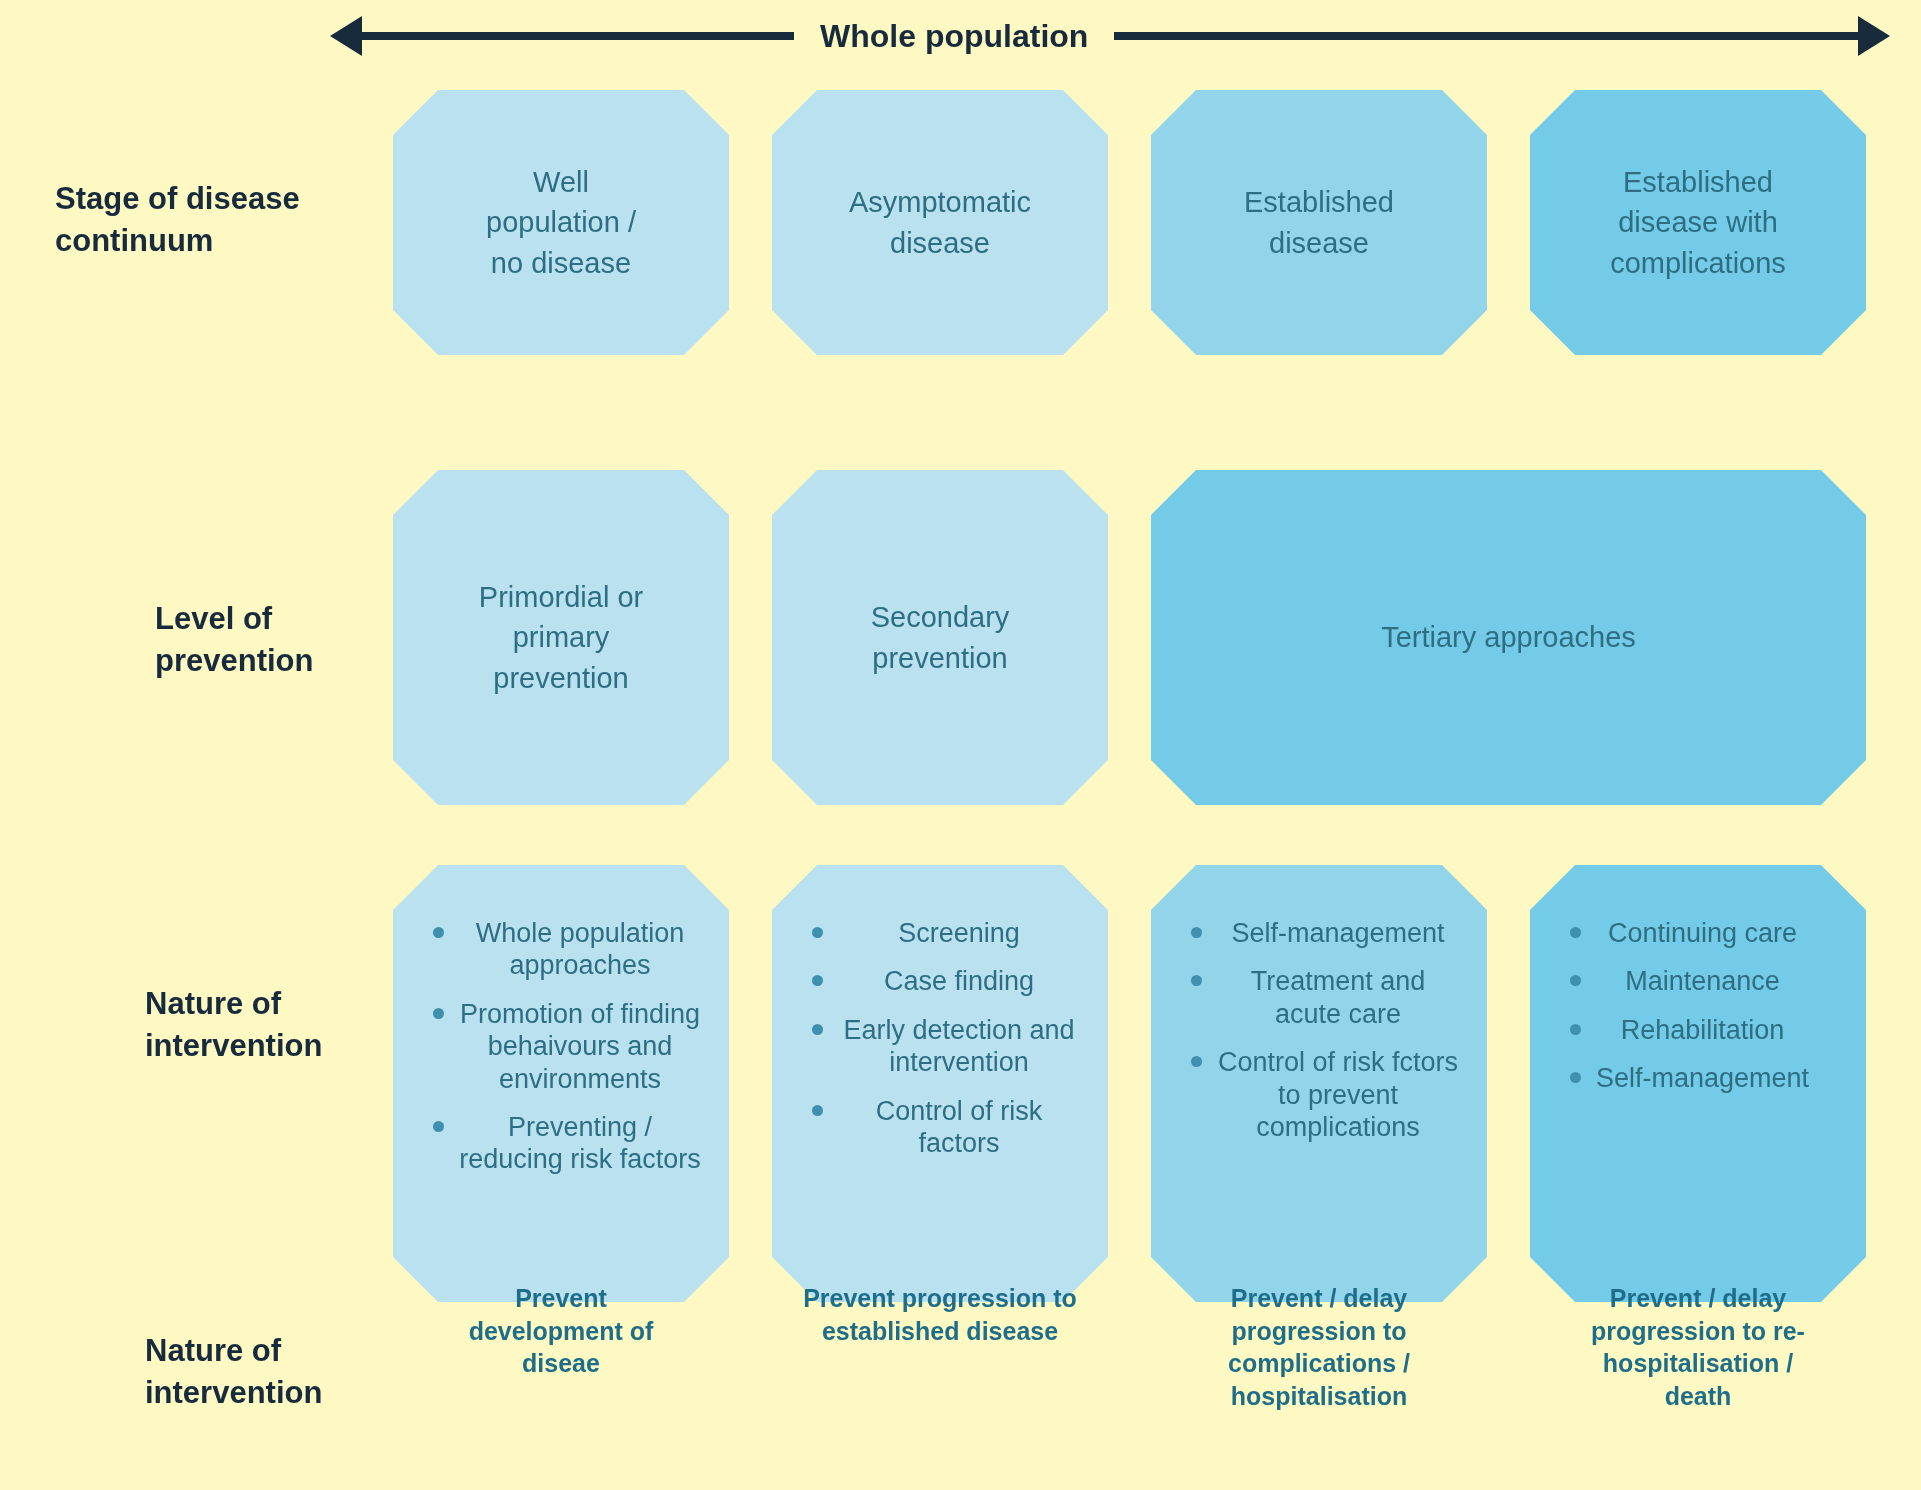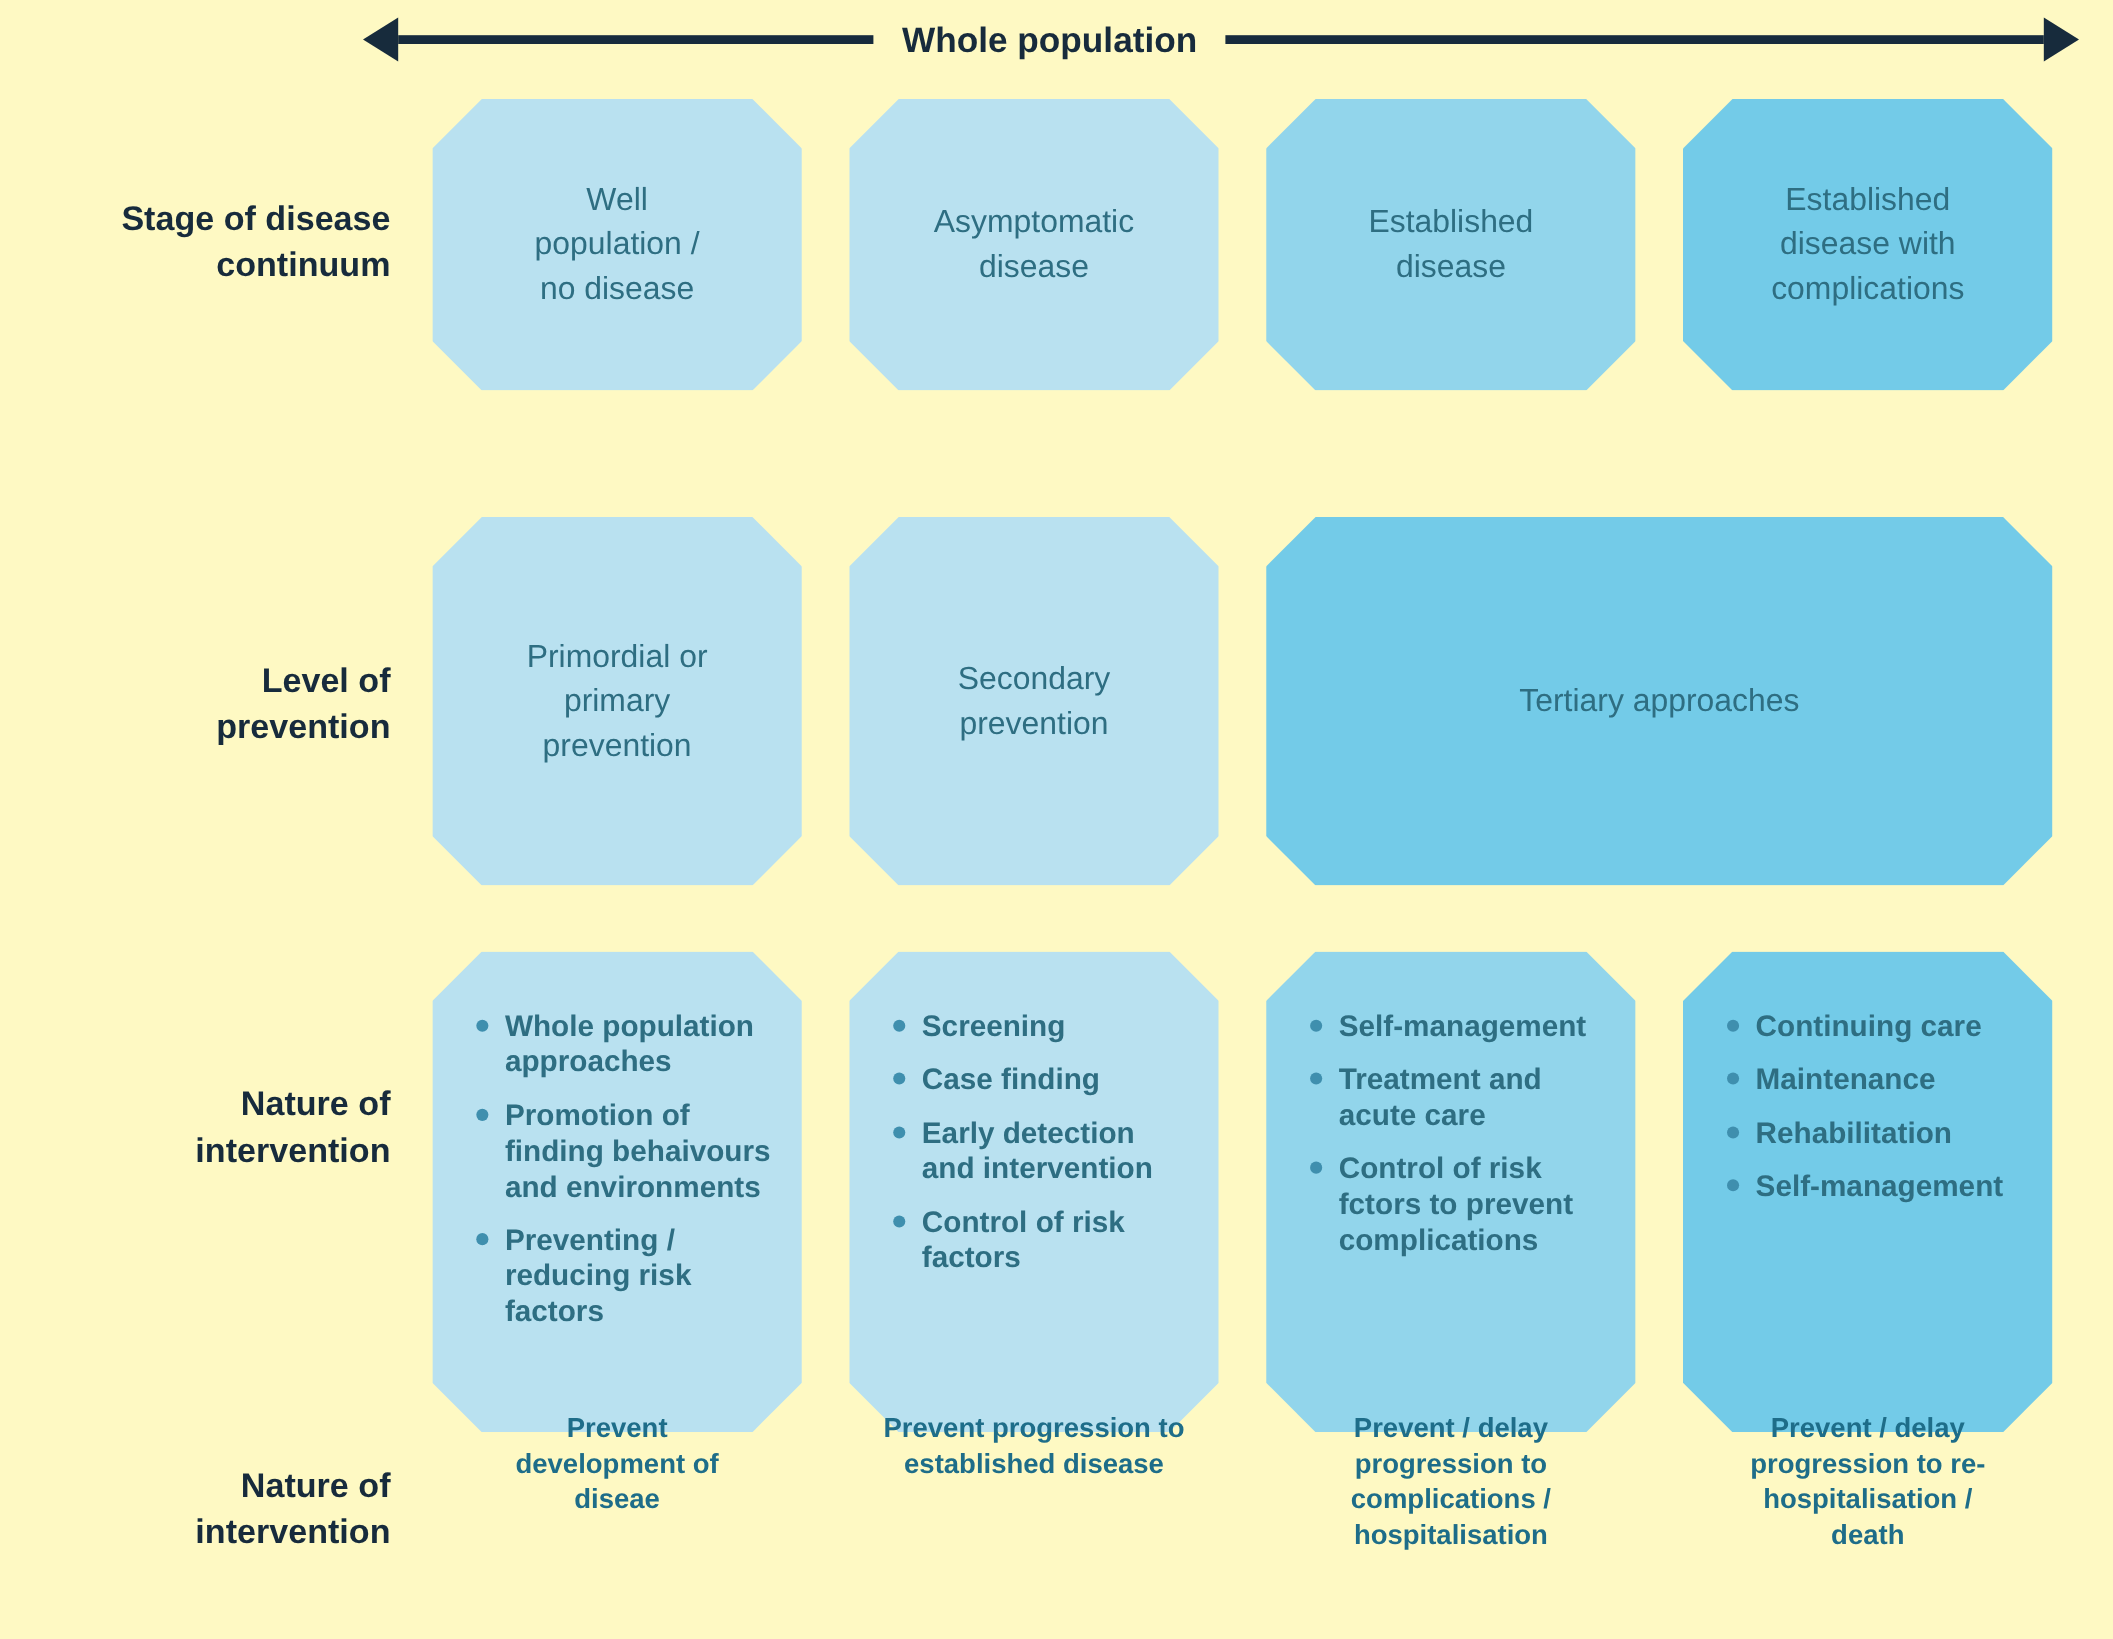--- a/index.html
+++ b/index.html
@@ -16,21 +16,21 @@
   .arrow-head{width:0;height:0;border-top:20px solid transparent;border-bottom:20px solid transparent;}
   .arrow-head.left{border-right:32px solid var(--label-navy,#172b3c);}
   .arrow-head.right{border-left:32px solid var(--label-navy,#172b3c);}
   .header .title{
     font-size:32px;font-weight:bold;color:var(--label-navy,#172b3c);
     margin:0 26px;white-space:nowrap;
   }
 
   
   .row-label{
-    position:absolute;text-align:right;font-weight:bold;font-size:31px;
+    position:absolute;font-weight:bold;font-size:31px;
     line-height:1.35;color:var(--label-navy,#172b3c);
   }
   #label-stage{top:178px;left:55px;width:300px;}
   #label-level{top:598px;left:155px;width:200px;}
   #label-nature{top:983px;left:145px;width:210px;}
   #label-nature2{top:1330px;left:145px;width:210px;}
 
   
   .grid-row{
     position:absolute;left:393px;display:grid;
@@ -54,21 +54,21 @@
   .span2{grid-column:span 2;}
   .octagon .inner{display:inline-block;}
   .mw165 .inner{max-width:165px;}
   .mw180 .inner{max-width:180px;}
   .mw185 .inner{max-width:185px;}
   .mw160 .inner{max-width:160px;}
   .mw195 .inner{max-width:195px;}
   .mw200 .inner{max-width:200px;}
 
   
-  .octagon.bullets{align-items:flex-start;justify-content:flex-start;text-align:left;font-weight:bold;}
+  .octagon.bullets{align-items:flex-start;justify-content:flex-start;text-align:center;}
   .octagon.bullets ul{
     list-style:none;margin:0;padding:52px 28px 0 38px;
   }
   .octagon.bullets li{
     position:relative;padding-left:28px;font-size:27px;line-height:1.2;
     color:var(--box-text,#2e6e82);margin-bottom:16px;
   }
   .octagon.bullets li::before{
     content:"";position:absolute;left:2px;top:10px;width:11px;height:11px;
     border-radius:50%;background:var(--bullet,#3f8fae);

